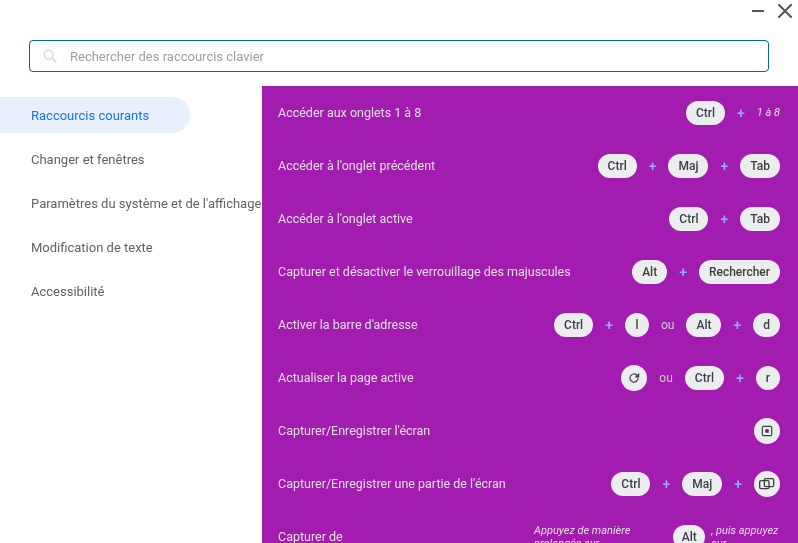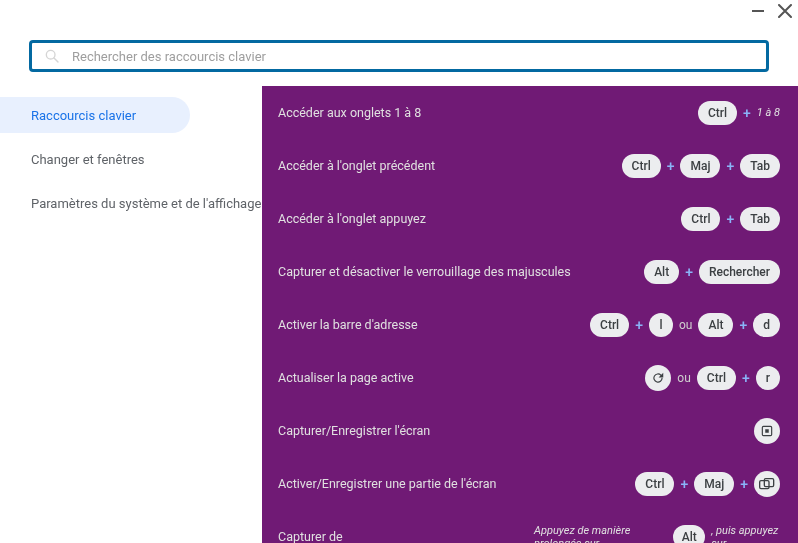--- a/index.html
+++ b/index.html
@@ -3,32 +3,32 @@
 <meta charset="utf-8">
 <style>
 * { margin:0; padding:0; box-sizing:border-box; font-family:"Roboto","Helvetica Neue",Arial,sans-serif; }
 html,body { width:798px; height:543px; background:#fff; overflow:hidden; }
 .window { width:798px; height:543px; position:relative; }
 .controls { position:absolute; top:4px; right:6px; display:flex; gap:14px; align-items:center; }
 .controls span { cursor:pointer; }
 .minimize-dash { width:12px; height:2px; background:#555; display:block; }
 .close-x svg { display:block; }
 .search-wrap { position:absolute; top:40px; left:29px; width:740px; height:32px; }
-.search-box { width:100%; height:100%; border:3px solid #0369a1; border-radius:4px; display:flex; align-items:center; padding:0 12px; background:#fff; }
+.search-box { width:100%; height:100%; border:1px solid #0369a1; border-radius:4px; display:flex; align-items:center; padding:0 12px; background:#fff; }
 .search-ico { width:16px; height:16px; opacity:.35; margin-right:12px; }
 .search-input { flex:1; border:none; outline:none; font-size:13px; color:#333; background:transparent; }
 .search-input::placeholder { color:#9e9e9e; }
 .sidebar { position:absolute; left:0; top:97px; width:262px; }
 .side-item { height:36px; display:flex; align-items:center; padding:0 0 0 31px; font-size:13px; color:#5f6368; cursor:pointer; margin-bottom:8px; white-space:nowrap; }
 .side-item.active { background:#e8f0fe; color:#1a73e8; border-radius:0 18px 18px 0; width:190px; }
-.panel { position:absolute; left:262px; top:86px; right:0; bottom:0; background:#701a75; color:#e8eaed; overflow:hidden; }
+.panel { position:absolute; left:262px; top:86px; right:0; bottom:0; background:#a21caf; color:#e8eaed; overflow:hidden; }
 .row { display:flex; align-items:center; padding:0 18px 0 16px; height:53px; }
 .row:first-child { margin-top:0; }
 .desc { font-size:12.5px; color:#e0e0e0; flex:1; padding-right:10px; line-height:1.25; }
-.keys { display:flex; align-items:center; gap:6px; flex-wrap:nowrap; }
+.keys { display:flex; align-items:center; gap:12px; flex-wrap:nowrap; }
 .key { background:#ecedef; color:#3c4043; border-radius:12px; height:24px; min-width:24px; padding:0 10px; display:inline-flex; align-items:center; justify-content:center; font-size:12px; font-weight:500; }
 .key.circ { padding:0; width:26px; height:26px; border-radius:13px; }
 .plus { color:#8ab4f8; font-size:14px; font-weight:500; }
 .ou  { color:#cfcfcf; font-size:12px; }
 .plain { font-size:11px; color:#e0e0e0;font-style:italic; }
 .footer-row { display:flex; align-items:center; padding:0 18px 0 16px; height:53px; }
 .footer-right { flex:1; display:flex; justify-content:flex-end; align-items:center; gap:6px; }
 </style>
 </head>
 <body>
@@ -49,23 +49,25 @@
   <div class="search-box">
     <svg class="search-ico" viewBox="0 0 24 24">
       <circle cx="10" cy="10" r="6.5" fill="none" stroke="#888" stroke-width="2"></circle>
       <line x1="15" y1="15" x2="21" y2="21" stroke="#888" stroke-width="2" stroke-linecap="round"></line>
     </svg>
     <input class="search-input" placeholder="Rechercher des raccourcis clavier" style="">
   </div>
 </div>
 
 <div class="sidebar">
-  <div class="side-item active">Raccourcis clavier</div>
+  <div class="side-item active">Raccourcis courants</div>
   <div class="side-item">Changer et fenêtres</div>
   <div class="side-item">Paramètres du système et de l'affichage</div>
+  <div class="side-item">Modification de texte</div>
+  <div class="side-item">Accessibilité</div>
 </div>
 
 <div class="panel">
   <div id="rows">
         <div class="row">
           <span class="desc">Accéder aux onglets 1 à 8</span>
           <span class="keys">
             <span class="key">Ctrl</span>
             <span class="plus">+</span>
             <span class="plain">1 à 8</span>
@@ -75,21 +77,21 @@
           <span class="desc">Accéder à l'onglet précédent</span>
           <span class="keys">
             <span class="key">Ctrl</span>
             <span class="plus">+</span>
             <span class="key">Maj</span>
             <span class="plus">+</span>
             <span class="key">Tab</span>
           </span>
         </div>
         <div class="row">
-          <span class="desc">Accéder à l'onglet appuyez</span>
+          <span class="desc">Accéder à l'onglet active</span>
           <span class="keys">
             <span class="key">Ctrl</span>
             <span class="plus">+</span>
             <span class="key">Tab</span>
           </span>
         </div>
         <div class="row">
           <span class="desc">Capturer et désactiver le verrouillage des majuscules</span>
           <span class="keys">
             <span class="key">Alt</span>
@@ -128,21 +130,21 @@
           <span class="keys">
             <span class="key circ">
               <svg width="14" height="14" viewBox="0 0 24 24">
                 <rect x="4" y="4" width="16" height="16" rx="2" fill="none" stroke="#3c4043" stroke-width="2"></rect>
                 <rect x="9" y="9" width="6" height="6" fill="#3c4043"></rect>
               </svg>
             </span>
           </span>
         </div>
         <div class="row">
-          <span class="desc">Activer/Enregistrer une partie de l'écran</span>
+          <span class="desc">Capturer/Enregistrer une partie de l'écran</span>
           <span class="keys">
             <span class="key">Ctrl</span>
             <span class="plus">+</span>
             <span class="key">Maj</span>
             <span class="plus">+</span>
             <span class="key circ">
               <svg width="16" height="12" viewBox="0 0 24 18">
                 <rect x="1" y="4" width="14" height="12" rx="2" fill="none" stroke="#3c4043" stroke-width="2"></rect>
                 <rect x="8" y="1" width="14" height="12" rx="2" fill="none" stroke="#3c4043" stroke-width="2"></rect>
               </svg>

